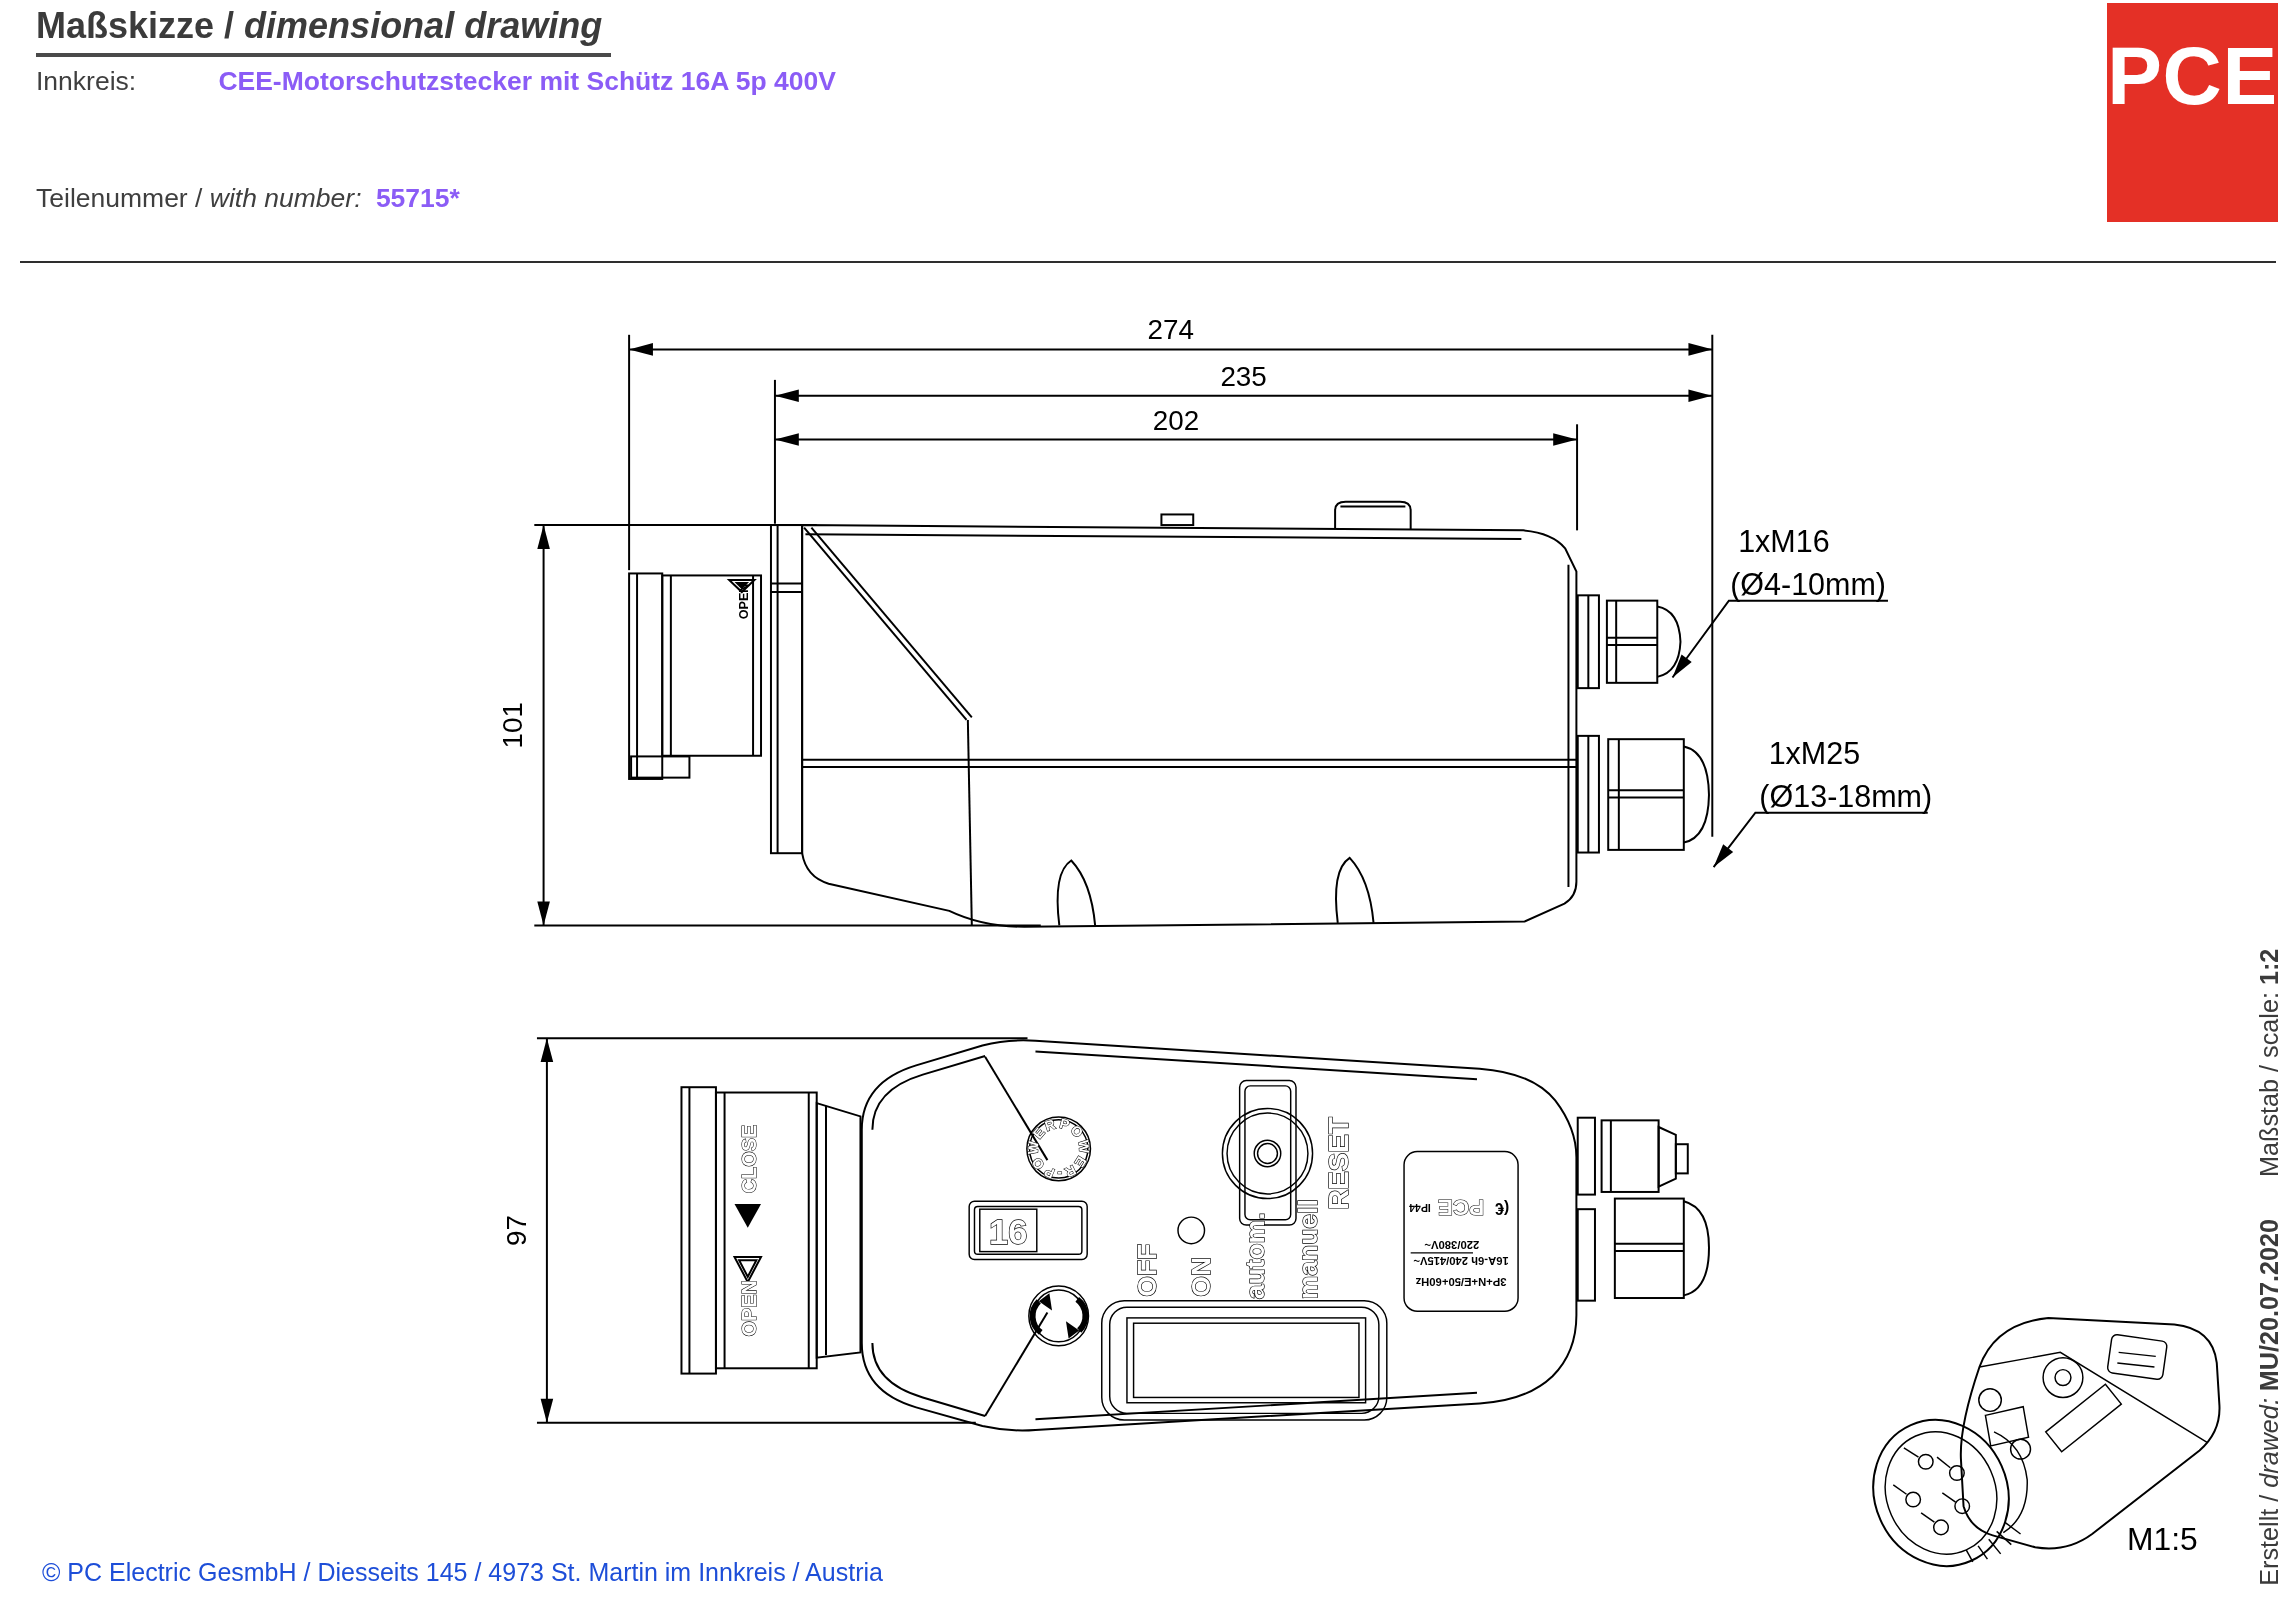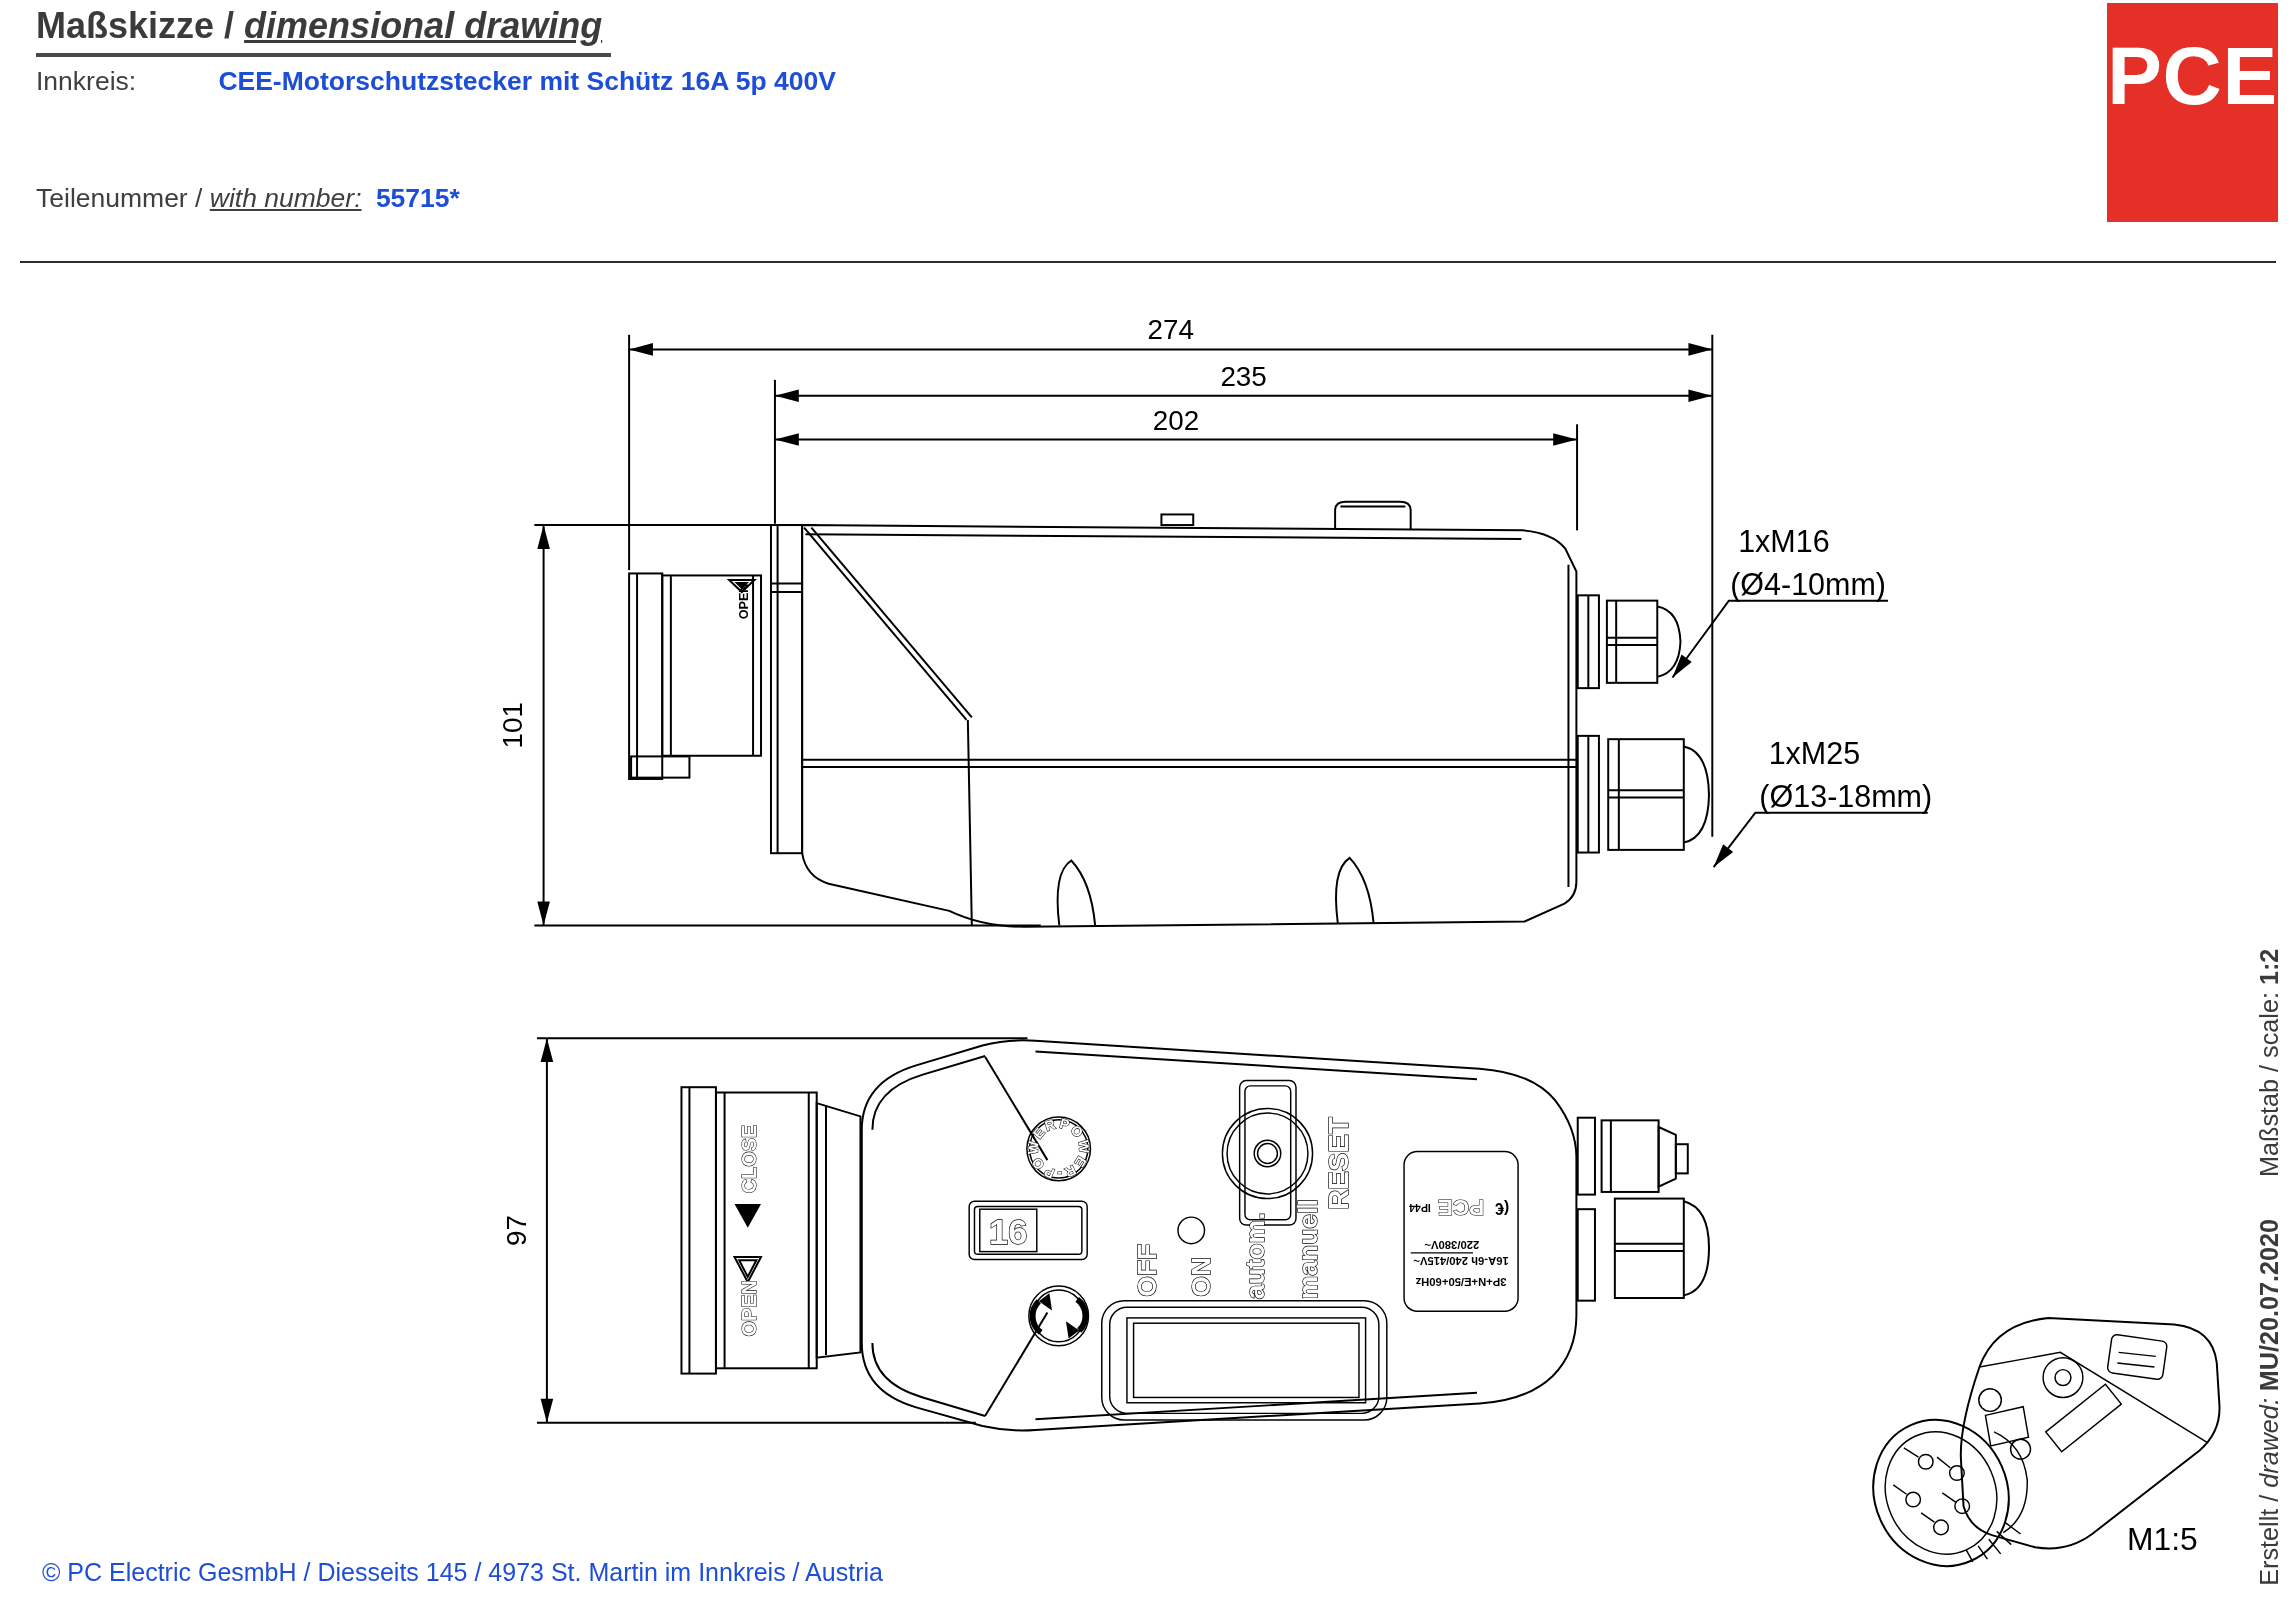--- a/index.html
+++ b/index.html
@@ -3,23 +3,23 @@
 <meta charset="utf-8">
 <style>
   html,body{margin:0;padding:0;background:#fff;}
   .page{position:relative;width:2295px;height:1601px;background:#fff;overflow:hidden;
         font-family:"Liberation Sans", sans-serif;color:#3b3b3b;}
   .hdr-title{position:absolute;left:36px;top:5.3px;font-size:36px;font-weight:bold;
         color:#3b3b3b;border-bottom:4.6px solid #4a4a4a;padding-bottom:6px;padding-right:9.3px;white-space:nowrap;}
   .hdr-title .it{font-style:italic;}
   .hdr-row{position:absolute;left:36px;font-size:26.5px;white-space:nowrap;color:#3f3f3f;}
   .hdr-row .lbl{display:inline-block;width:175px;}
-  .hdr-row .val{font-weight:bold;color:#1d4ed8;text-align:center;}
+  .hdr-row .val{font-weight:bold;color:#8b5cf6;text-align:center;}
   .r1{top:66px;} .r2{top:120px;} .r3{top:183px;}
-  .it{font-style:italic;text-decoration:underline;}
+  .it{font-style:italic;}
   .sep{position:absolute;left:20px;top:261px;width:2256px;height:2px;background:#2e2e2e;}
   .logo{position:absolute;left:2107px;top:2.7px;width:171px;height:219px;background:#e43026;
         text-align:center;}
   .logo span{display:inline-block;margin-top:26.5px;font-size:82px;font-weight:bold;color:#ffffff;letter-spacing:0.7px;}
   .footer{position:absolute;left:42px;top:1558px;font-size:25px;color:#1d4ed8;white-space:nowrap;}
   svg{position:absolute;left:0;top:0;}
   svg text{font-family:"Liberation Sans", sans-serif;}
   .ln{stroke:#000;fill:none;stroke-width:3;}
   .ln2{stroke:#000;fill:none;stroke-width:2.2;}
   .dim{stroke:#000;fill:none;stroke-width:3;}

